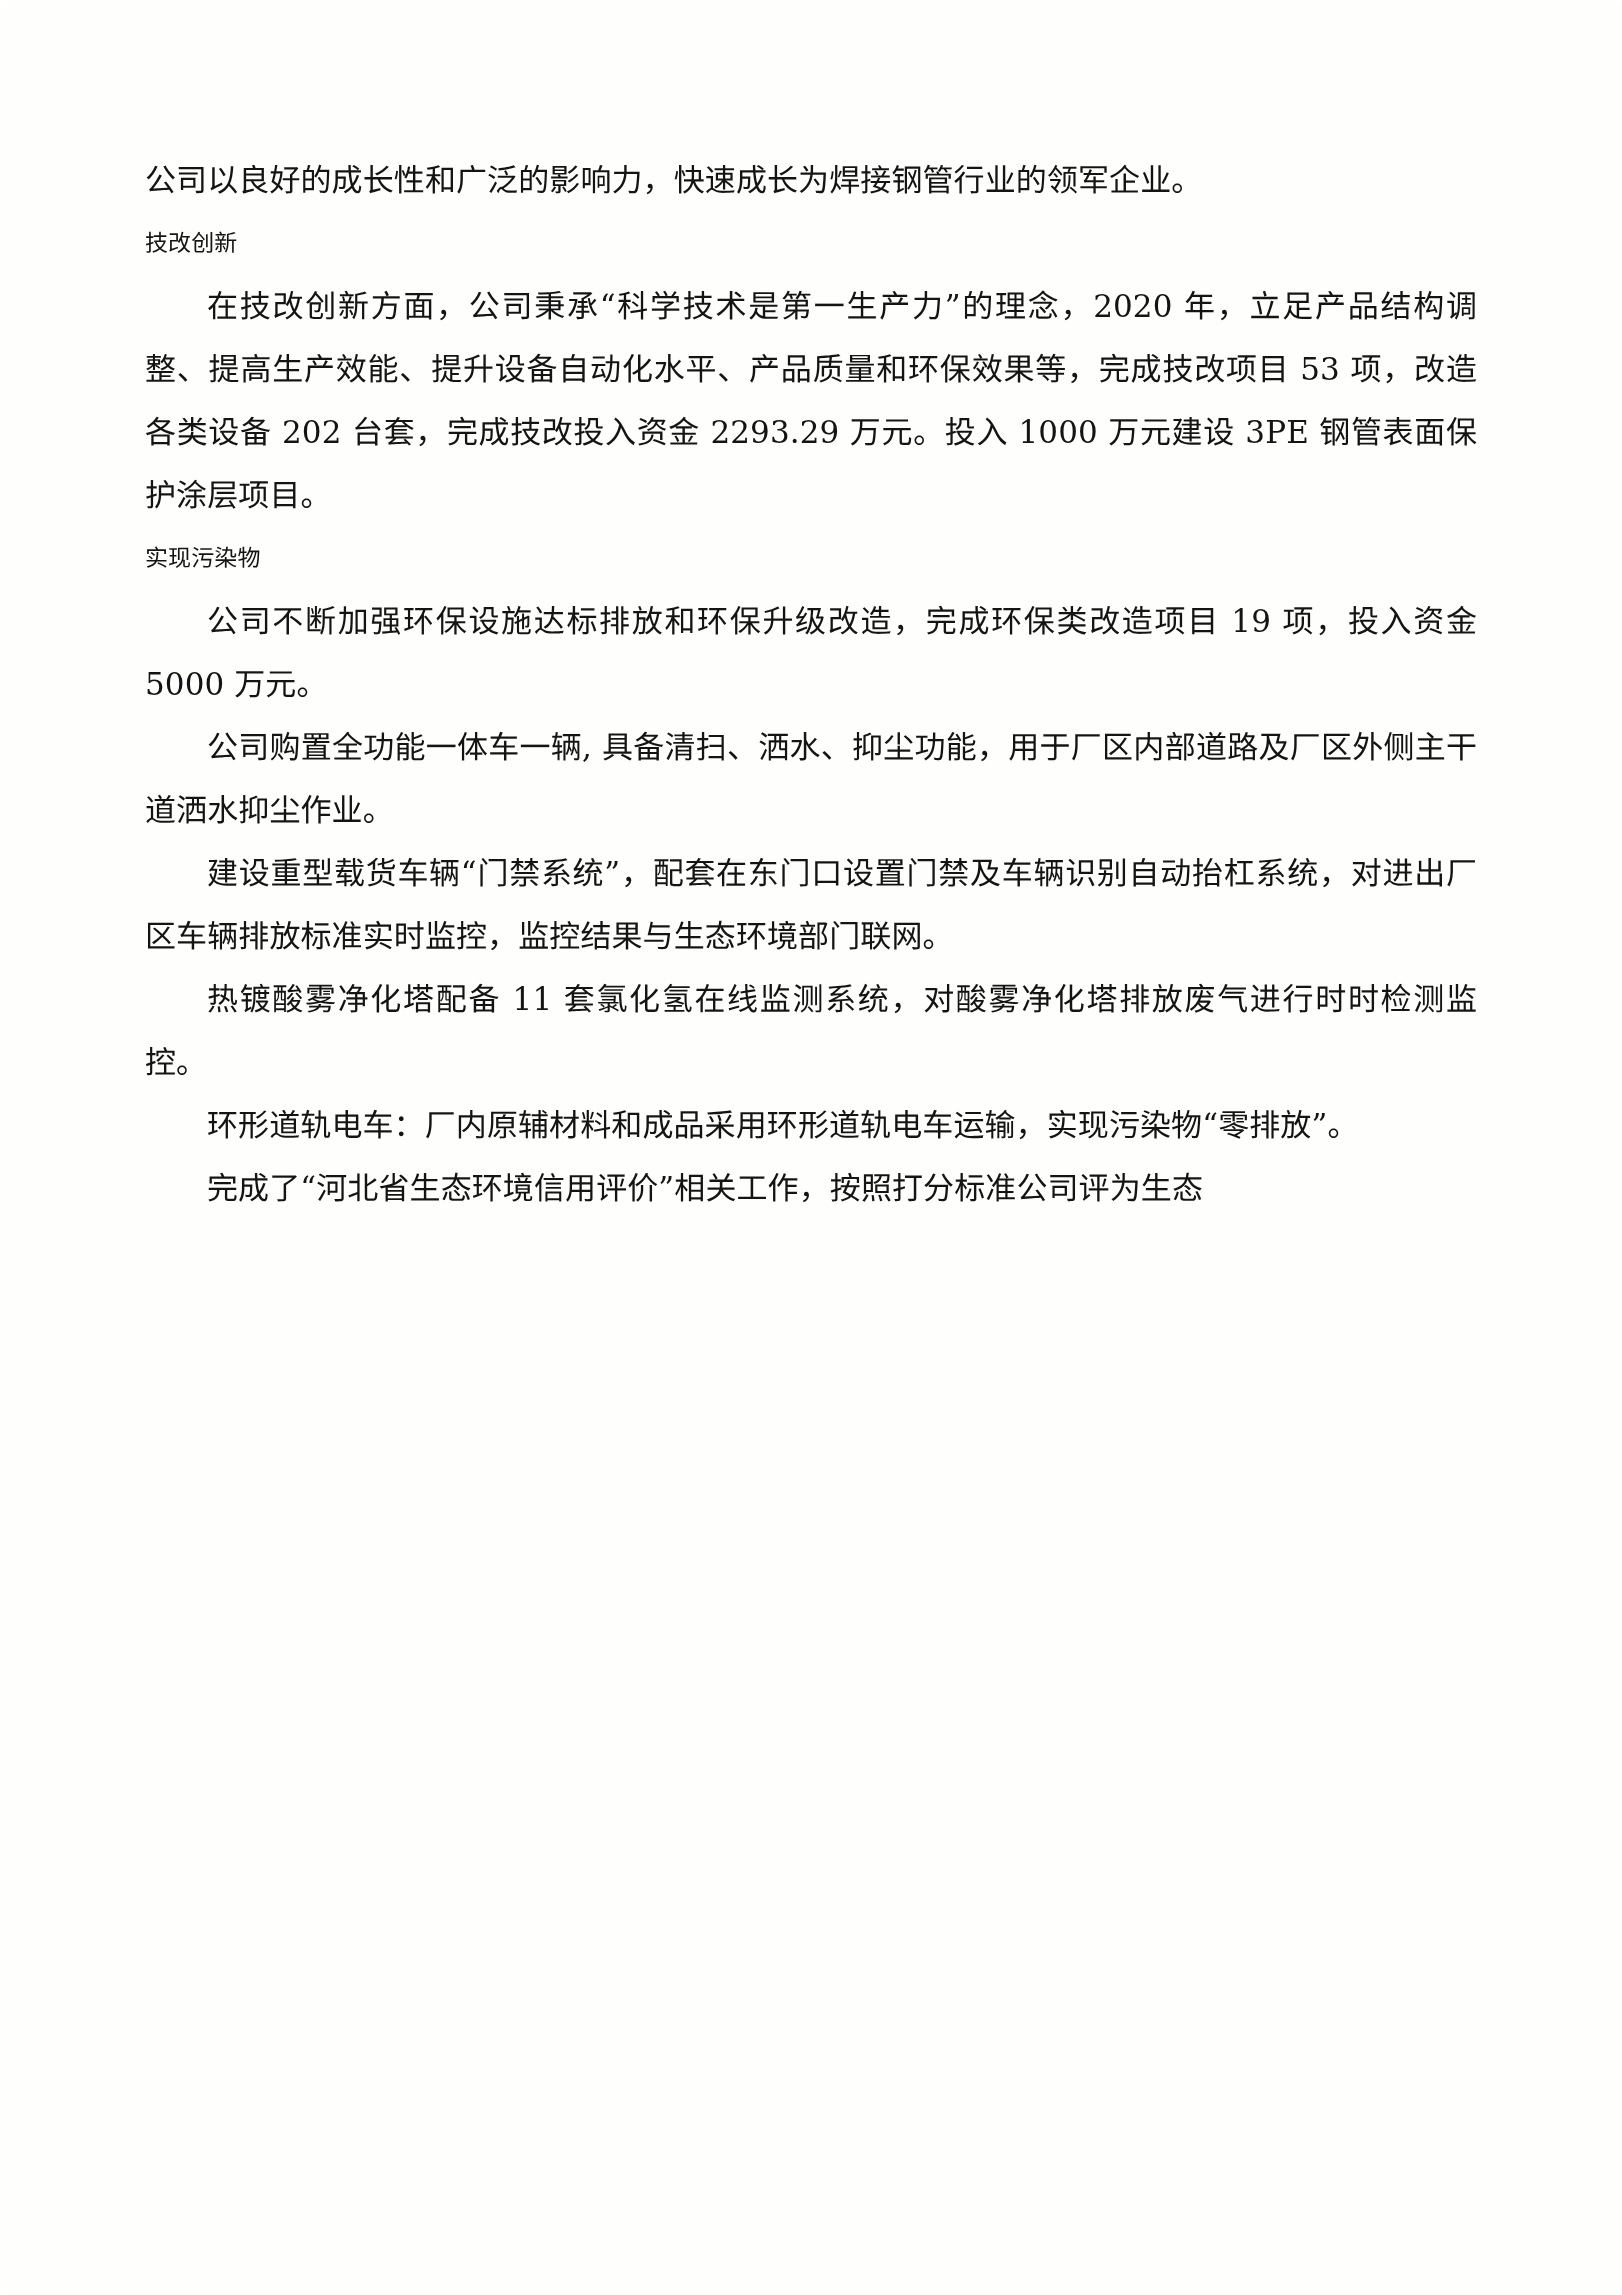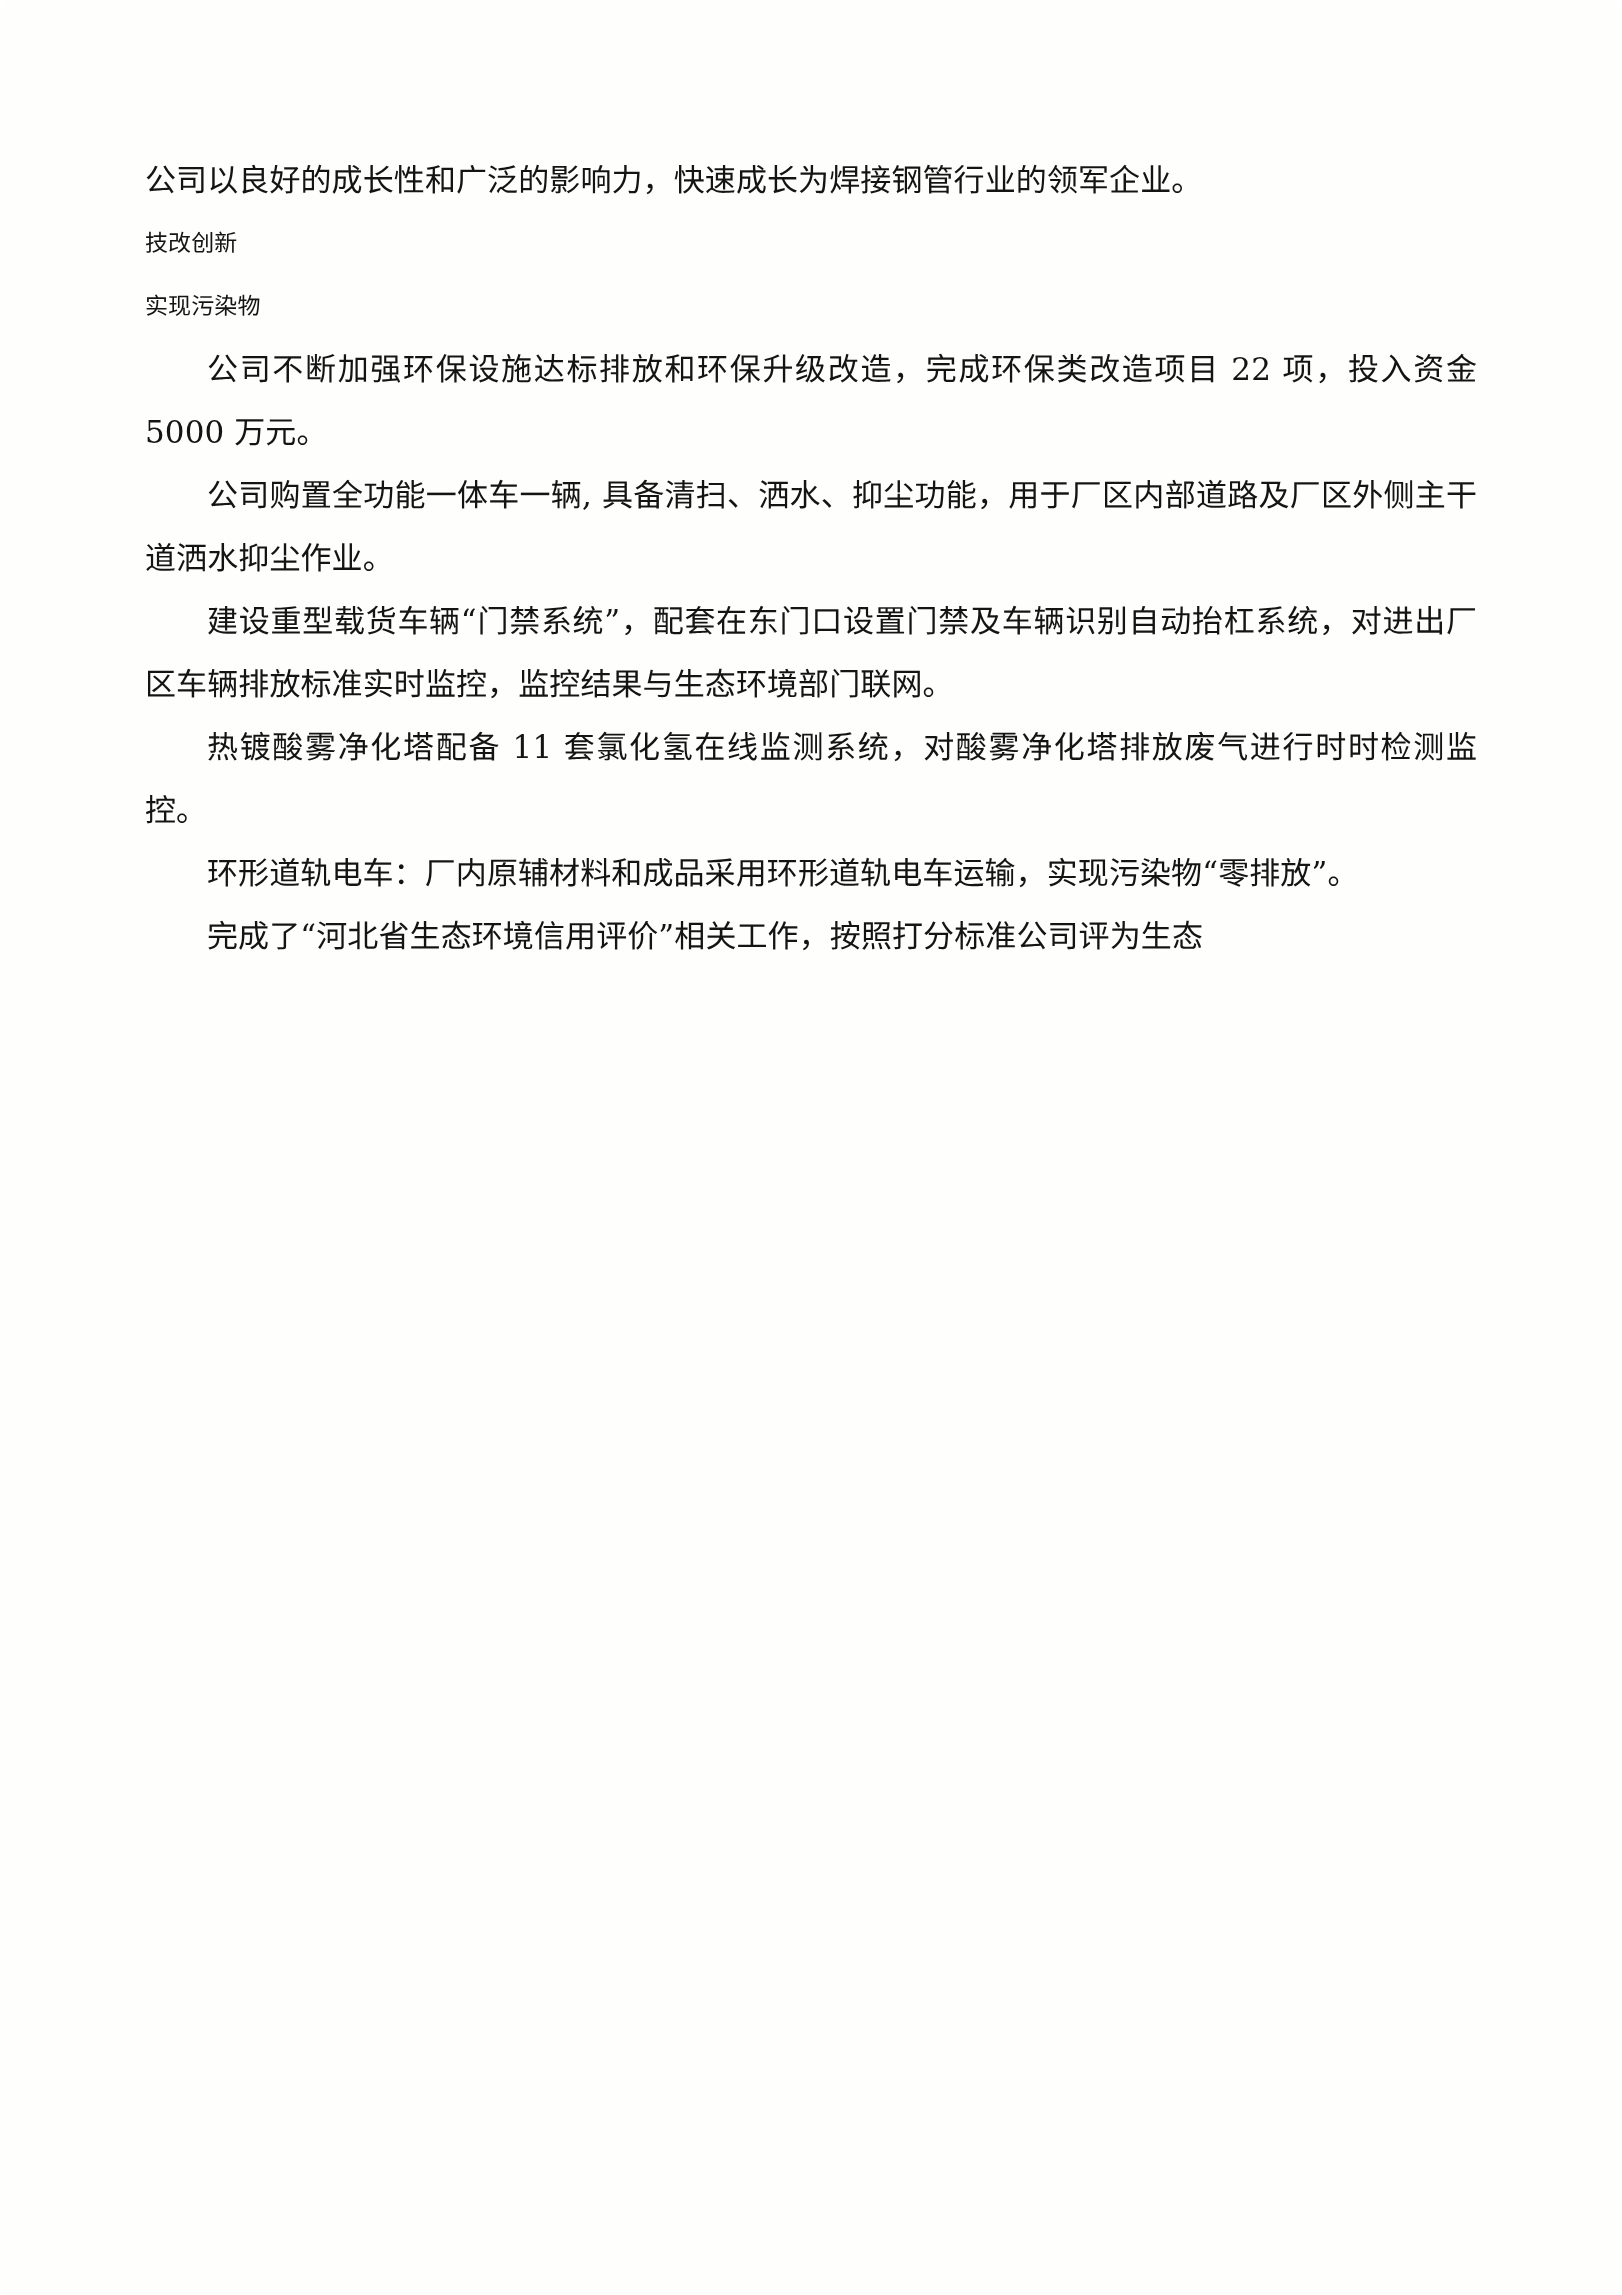--- a/index.html
+++ b/index.html
@@ -62,24 +62,25 @@
 <body>
 
 <div class="page">
   <div class="content">
 
     <p class="noindent">公司以良好的成长性和广泛的影响力，快速成长为焊接钢管行业的领军企业。</p>
 
 
     <p class="heading">技改创新</p>
 
+    <p class="indent">在技改创新方面，公司秉承“科学技术是第一生产力”的理念，2020 年，立足产品结构调整、提高生产效能、提升设备自动化水平、产品质量和环保效果等，完成技改项目 53 项，改造各类设备 202 台套，完成技改投入资金 2293.29 万元。投入 1000 万元建设 3PE 钢管表面保护涂层项目。</p>
 
     <p class="heading">实现污染物</p>
 
-    <p class="indent">公司不断加强环保设施达标排放和环保升级改造，完成环保类改造项目 22 项，投入资金 5000 万元。</p>
+    <p class="indent">公司不断加强环保设施达标排放和环保升级改造，完成环保类改造项目 19 项，投入资金 5000 万元。</p>
 
     <p class="indent">公司购置全功能一体车一辆, 具备清扫、洒水、抑尘功能，用于厂区内部道路及厂区外侧主干道洒水抑尘作业。</p>
 
     <p class="indent">建设重型载货车辆“门禁系统”，配套在东门口设置门禁及车辆识别自动抬杠系统，对进出厂区车辆排放标准实时监控，监控结果与生态环境部门联网。</p>
 
 
 
     <p class="indent">热镀酸雾净化塔配备 11 套氯化氢在线监测系统，对酸雾净化塔排放废气进行时时检测监控。</p>
 
     <p class="indent">环形道轨电车：厂内原辅材料和成品采用环形道轨电车运输，实现污染物“零排放”。</p>

